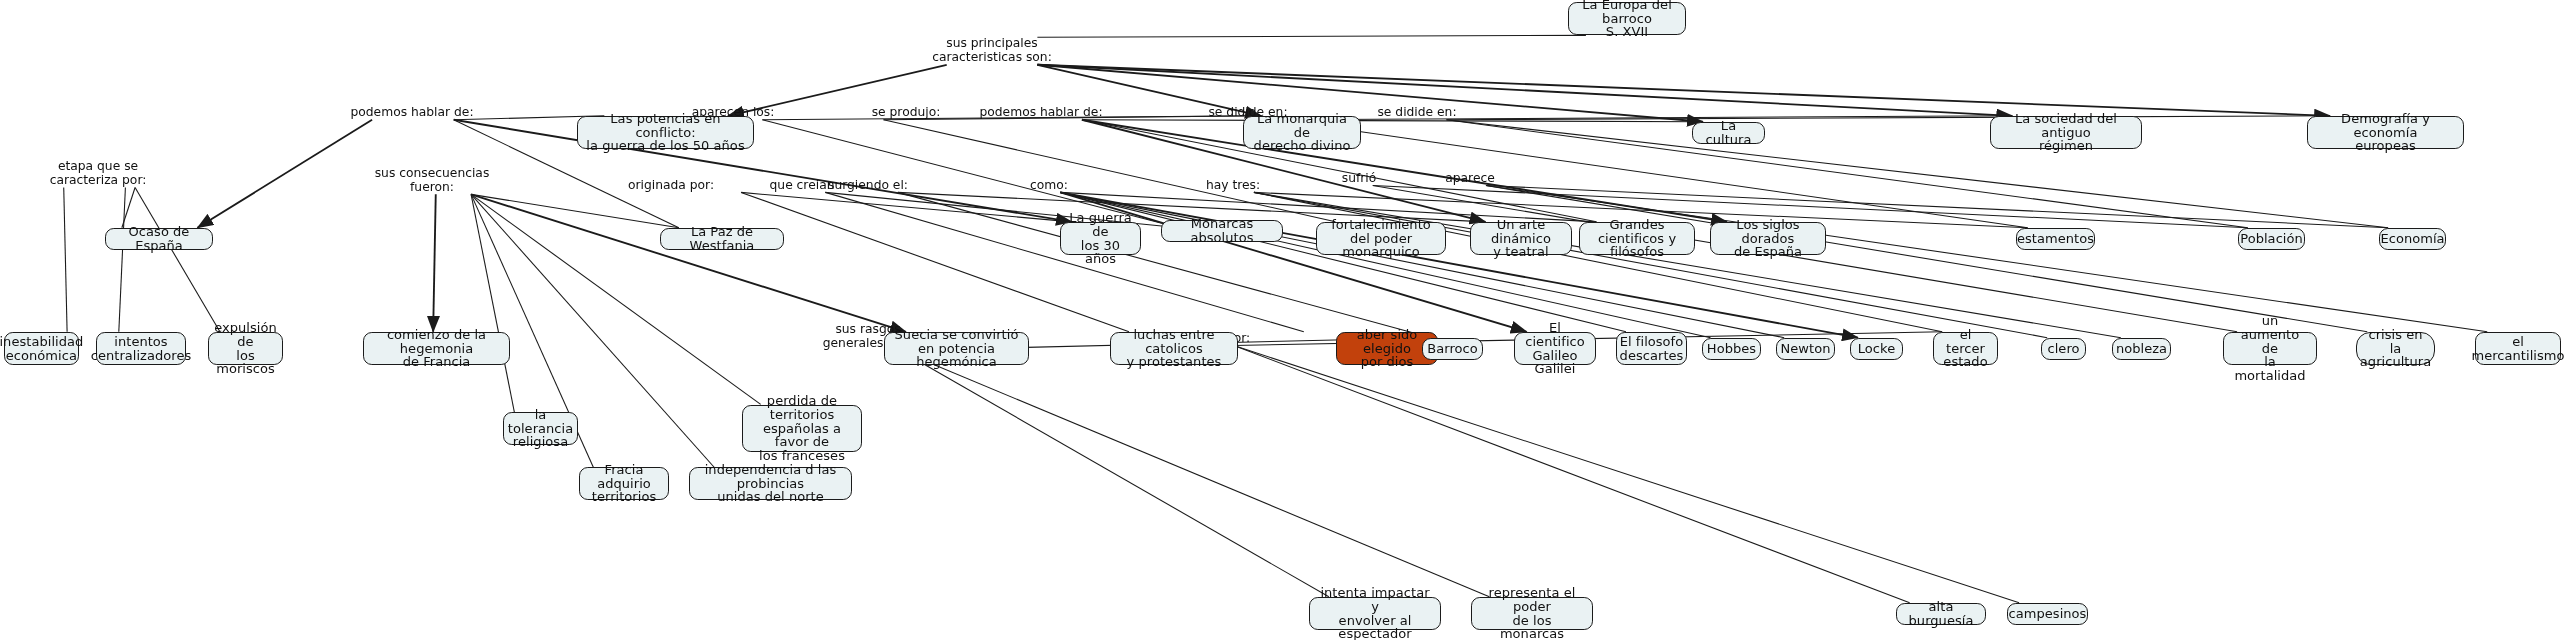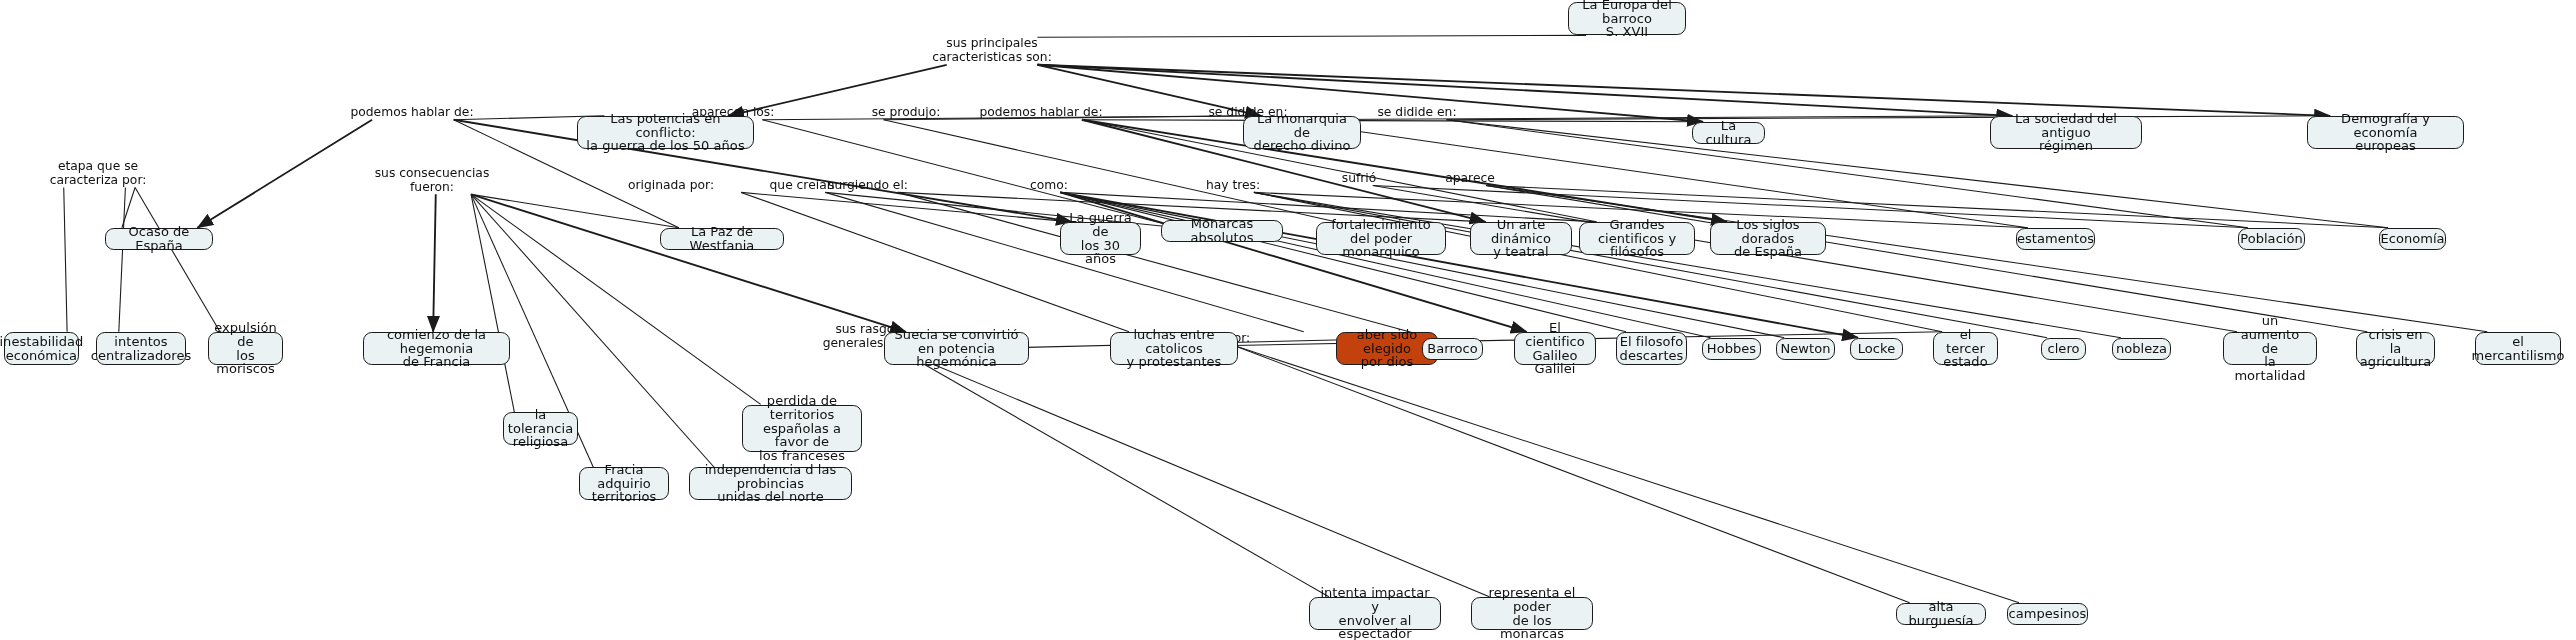--- a/index.html
+++ b/index.html
@@ -181,21 +181,21 @@
 descartes</div>
       <div class="node" style="left: 1702px; top: 338px; width: 59px; height: 21.6px; background: rgb(234, 242, 243); border-color: rgb(27, 27, 27); color: rgb(17, 17, 17);">Hobbes</div>
       <div class="node" style="left: 1776px; top: 338px; width: 59px; height: 21.6px; background: rgb(234, 242, 243); border-color: rgb(27, 27, 27); color: rgb(17, 17, 17);">Newton</div>
       <div class="node" style="left: 1850px; top: 338px; width: 53px; height: 21.6px; background: rgb(234, 242, 243); border-color: rgb(27, 27, 27); color: rgb(17, 17, 17);">Locke</div>
       <div class="node" style="left: 1933px; top: 332px; width: 65px; height: 33px; background: rgb(234, 242, 243); border-color: rgb(27, 27, 27); color: rgb(17, 17, 17);">el tercer
 estado</div>
       <div class="node" style="left: 2041px; top: 338px; width: 45px; height: 21.6px; background: rgb(234, 242, 243); border-color: rgb(27, 27, 27); color: rgb(17, 17, 17);">clero</div>
       <div class="node" style="left: 2112px; top: 338px; width: 59px; height: 22px; background: rgb(234, 242, 243); border-color: rgb(27, 27, 27); color: rgb(17, 17, 17);">nobleza</div>
       <div class="node" style="left: 2223px; top: 332px; width: 94px; height: 33px; background: rgb(234, 242, 243); border-color: rgb(27, 27, 27); color: rgb(17, 17, 17);">un aumento de
 la mortalidad</div>
-      <div class="node" style="left: 2356px; top: 332px; width: 79px; height: 33px; background: rgb(234, 242, 243); border-color: rgb(27, 27, 27); color: rgb(17, 17, 17);">crisis en
+      <div class="node" style="left: 2356px; top: 332px; width: 79px; height: 33px; background: rgb(234, 242, 243); border-color: rgb(27, 27, 27); color: rgb(17, 17, 17); border-radius: 14px;">crisis en
 la agricultura</div>
       <div class="node" style="left: 2475px; top: 332px; width: 86px; height: 33px; background: rgb(234, 242, 243); border-color: rgb(27, 27, 27); color: rgb(17, 17, 17);">el
 mercantilismo</div>
       <div class="node" style="left: 503px; top: 412px; width: 75px; height: 33px; background: rgb(234, 242, 243); border-color: rgb(27, 27, 27); color: rgb(17, 17, 17);">la tolerancia
 religiosa</div>
       <div class="node" style="left: 742px; top: 405px; width: 120px; height: 47px; background: rgb(234, 242, 243); border-color: rgb(27, 27, 27); color: rgb(17, 17, 17);">perdida de territorios
 españolas a favor de
 los franceses</div>
       <div class="node" style="left: 579px; top: 467px; width: 90px; height: 33px; background: rgb(234, 242, 243); border-color: rgb(27, 27, 27); color: rgb(17, 17, 17);">Fracia adquirio
 territorios</div>

